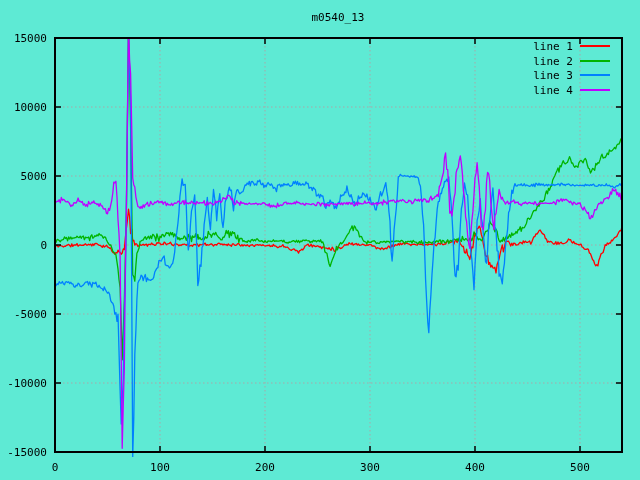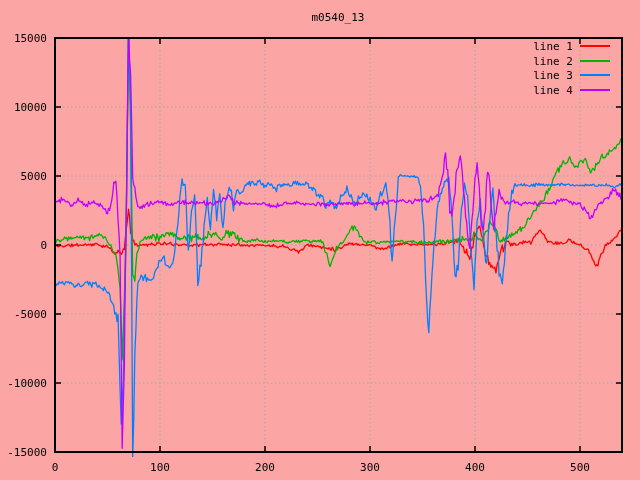--- a/index.html
+++ b/index.html
@@ -1,16 +1,16 @@
 <!DOCTYPE html>
 <html><head>
 <meta charset="utf-8">
 <style>
   html,body{margin:0;padding:0;background:#ffffff;}
-  .stage{position:relative;width:640px;height:480px;background:#fca5a5;overflow:hidden;
+  .stage{position:relative;width:640px;height:480px;background:#5eead4;overflow:hidden;
          font-family:"DejaVu Sans Mono",monospace;}
   svg{position:absolute;left:0;top:0;}
   .t{font-family:"DejaVu Sans Mono",monospace;font-size:11px;fill:#000000;}
   .c{text-anchor:middle;}
   .r{text-anchor:end;}
 </style>
 </head>
 <body>
 
 <div class="stage">

